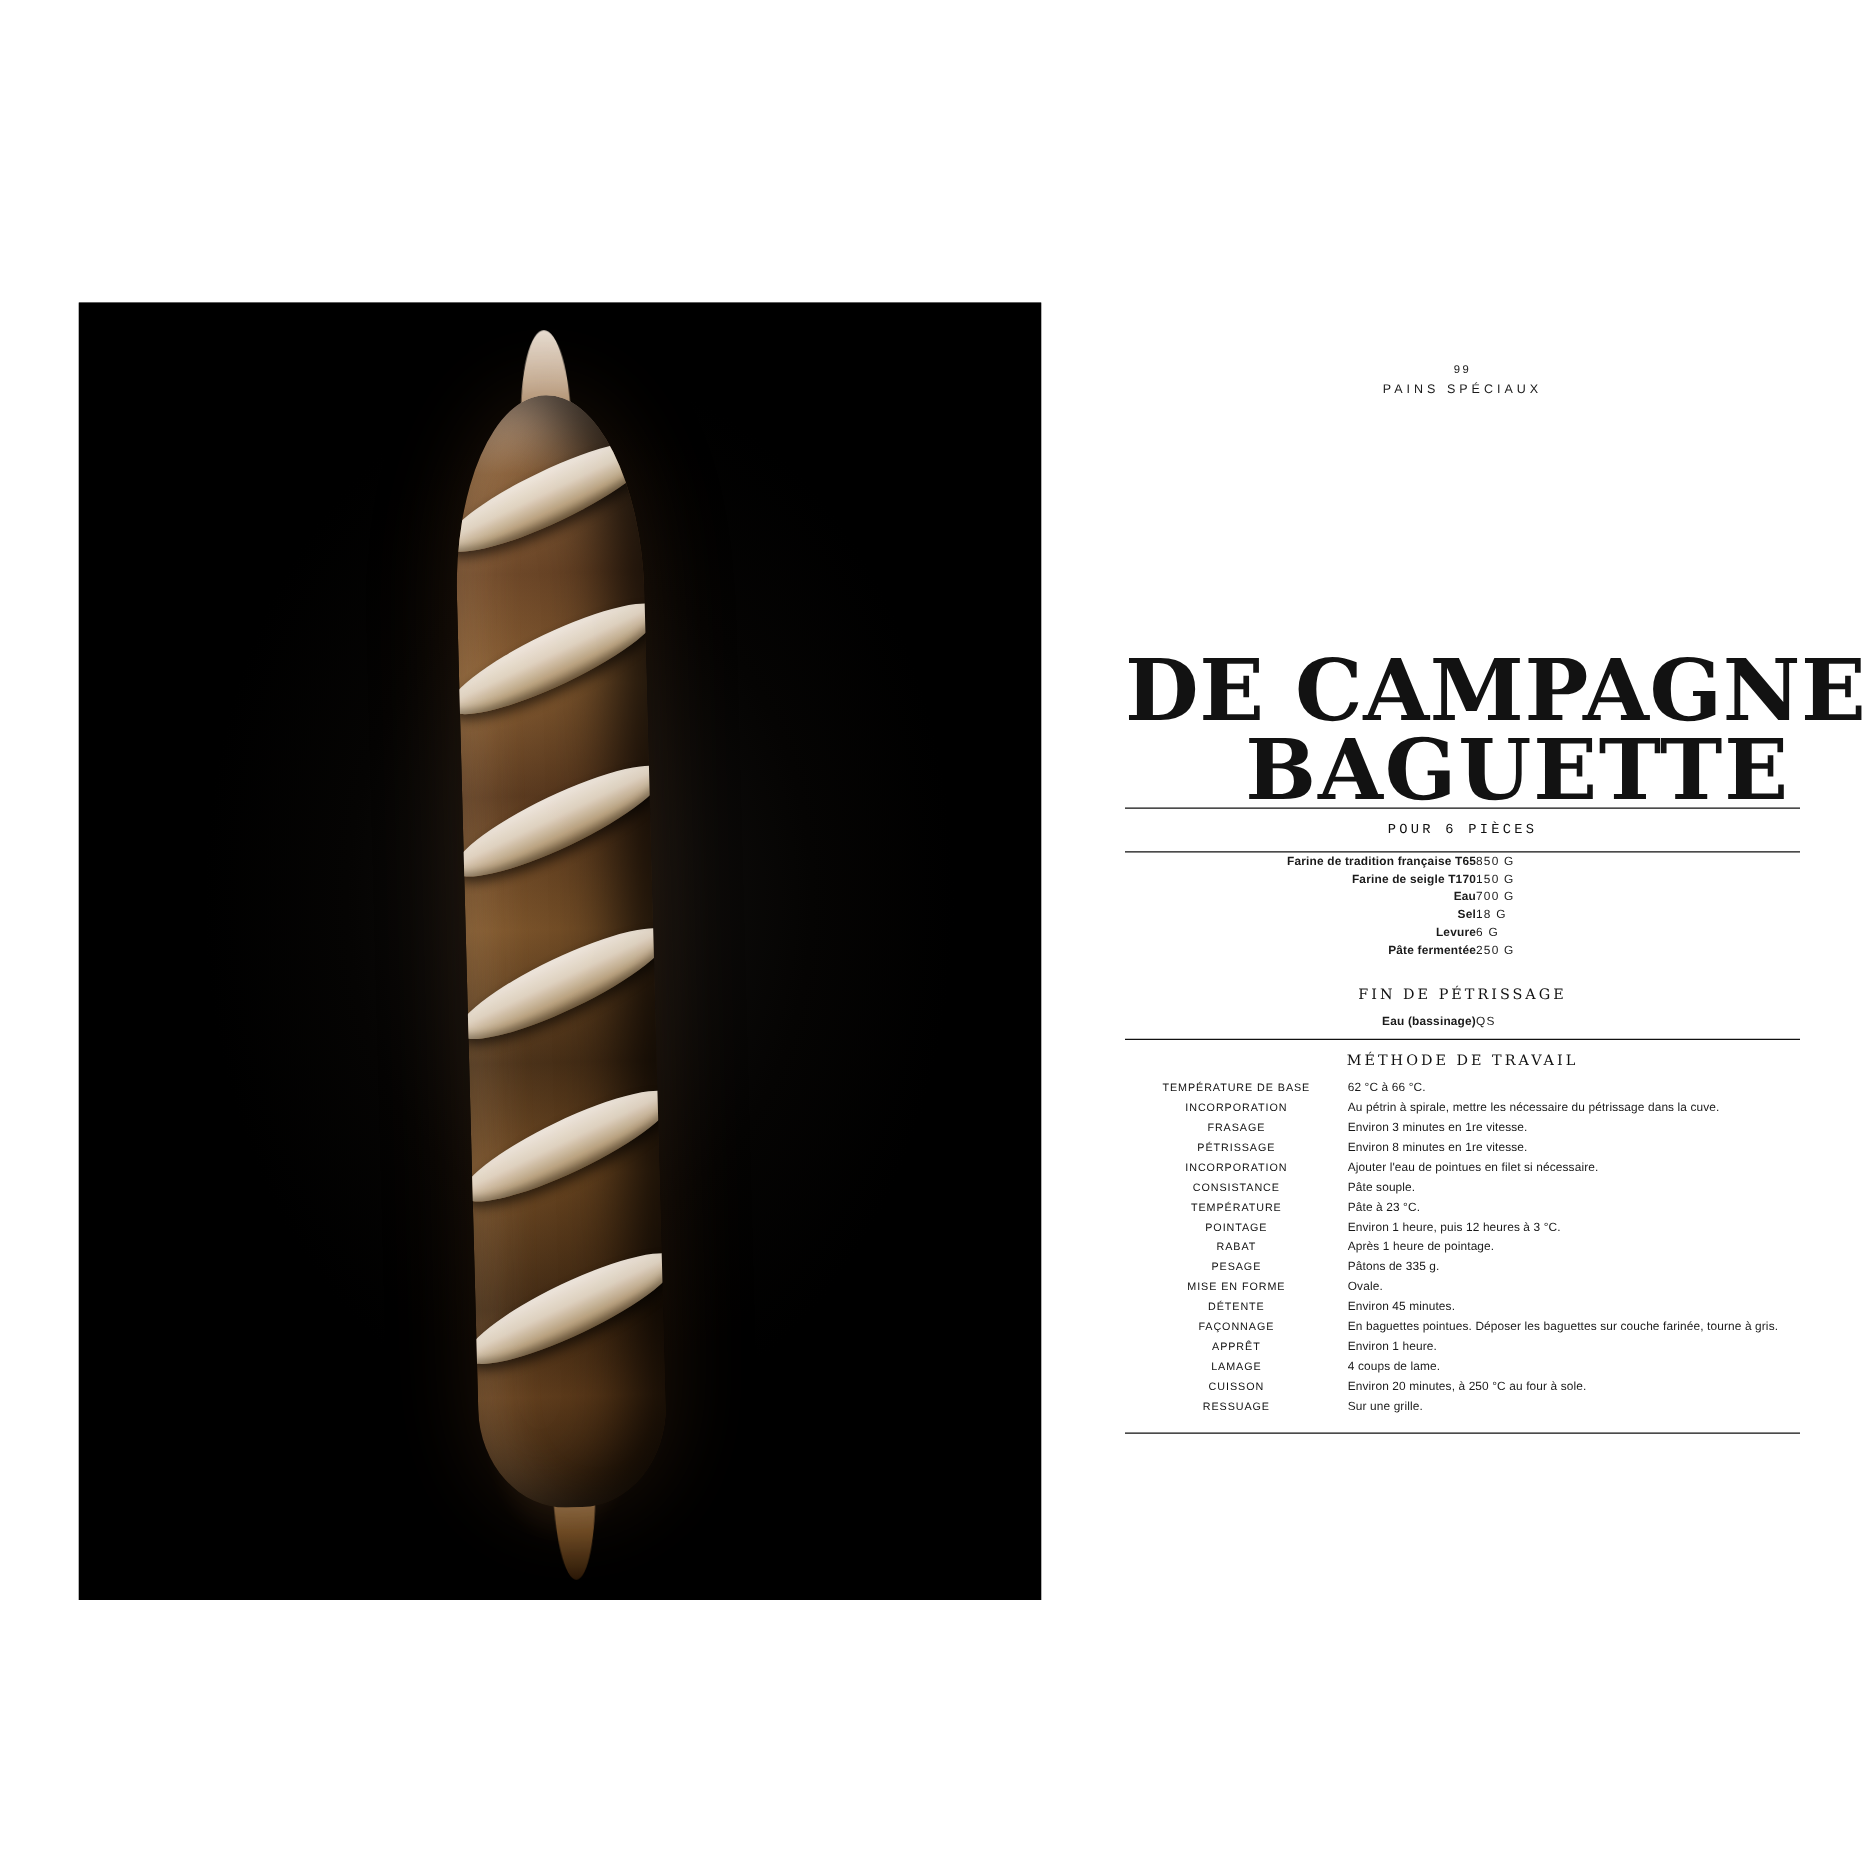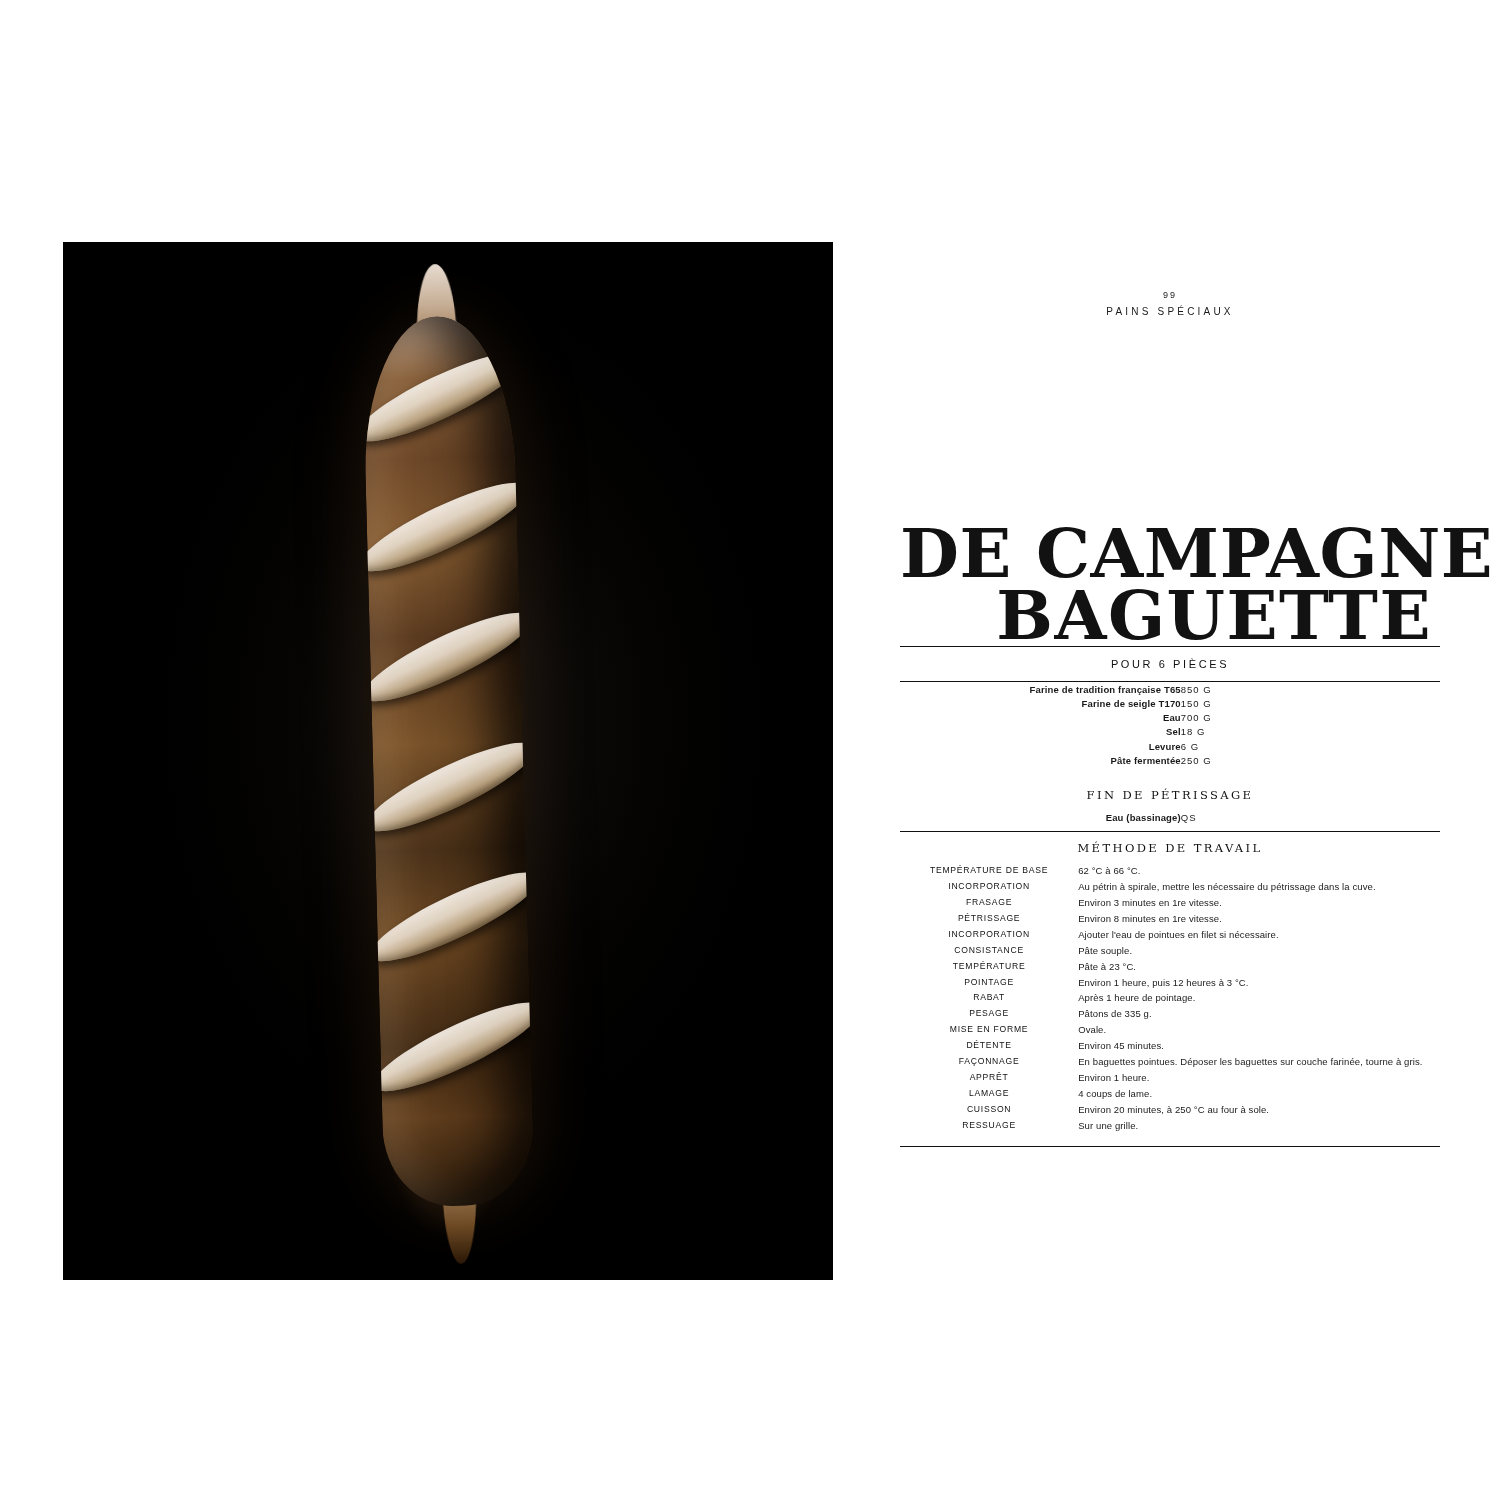--- a/index.html
+++ b/index.html
@@ -159,21 +159,21 @@
   }
 
   .rule {
     border: 0;
     border-top: 1px solid #111;
     margin: 0;
   }
 
   .pour {
     text-align: center;
-    font-family: Liberation Sans, sans-serif;
+    font-family: Liberation Mono, monospace;
     font-size: 11px;
     letter-spacing: 2.6px;
     padding: 11px 0 11px 0;
     color: #111;
   }
 
   .section-head {
     text-align: center;
     font-family: "DejaVu Serif", serif;
     font-size: 11.5px;

